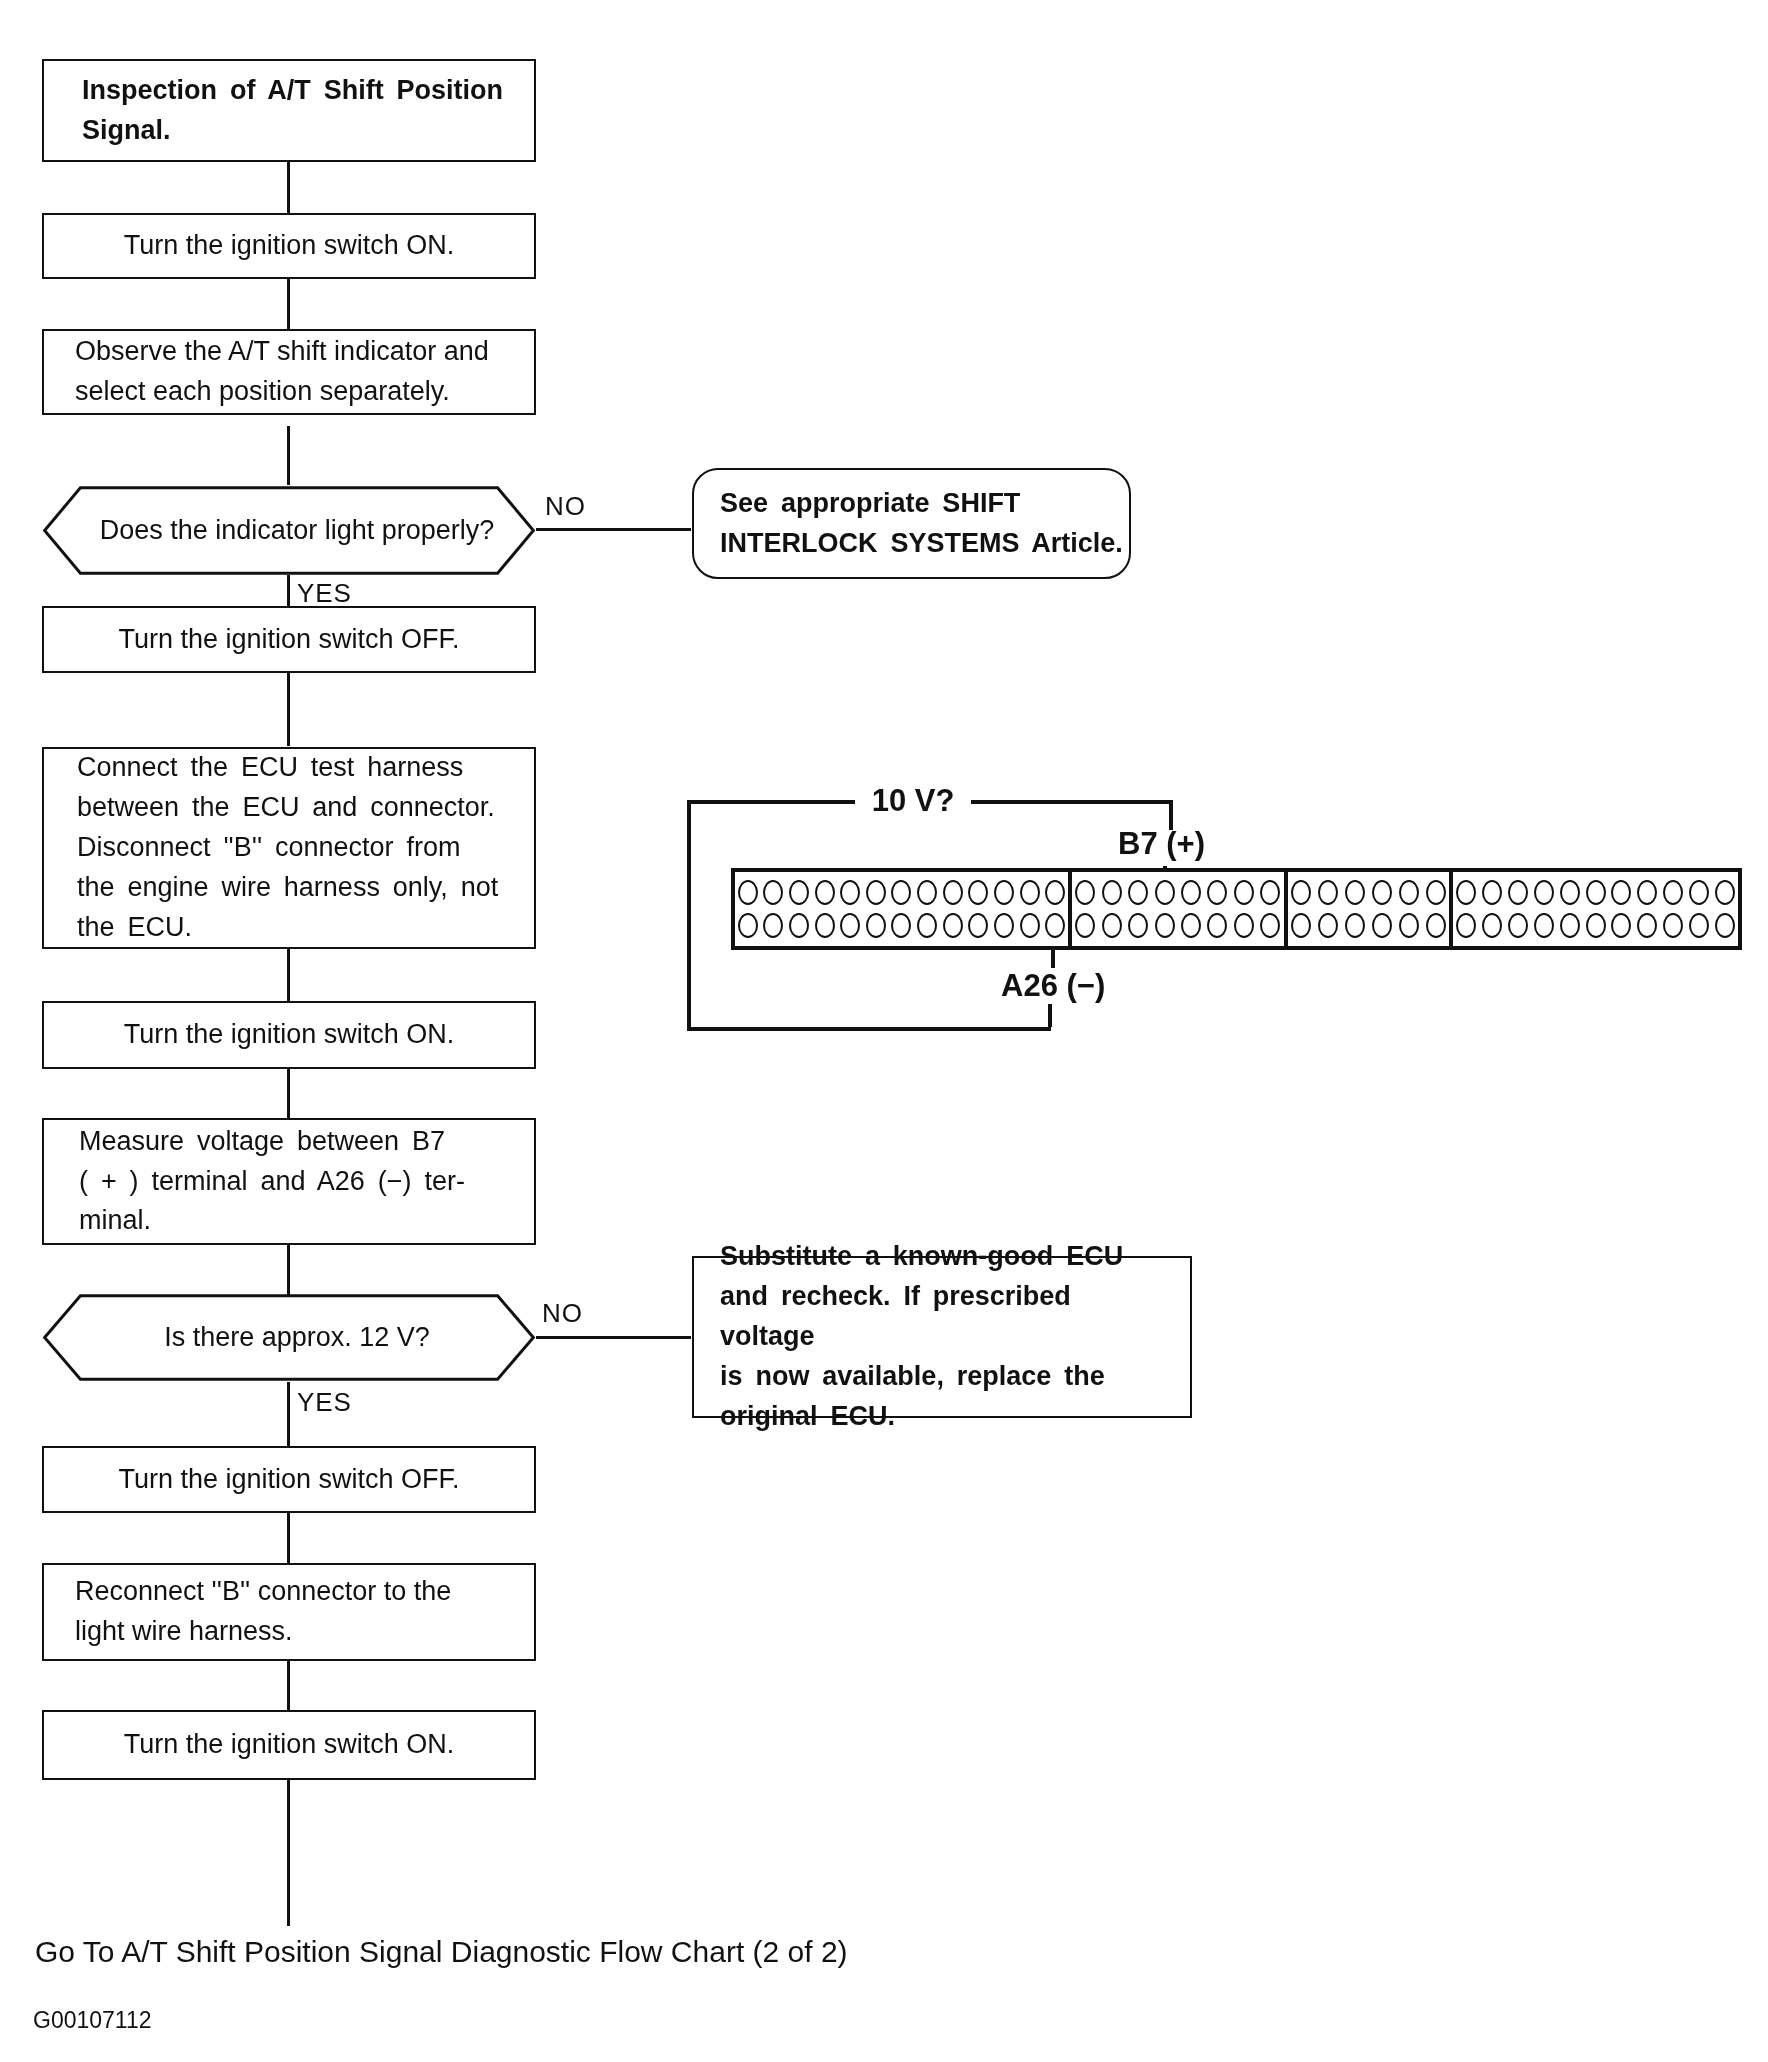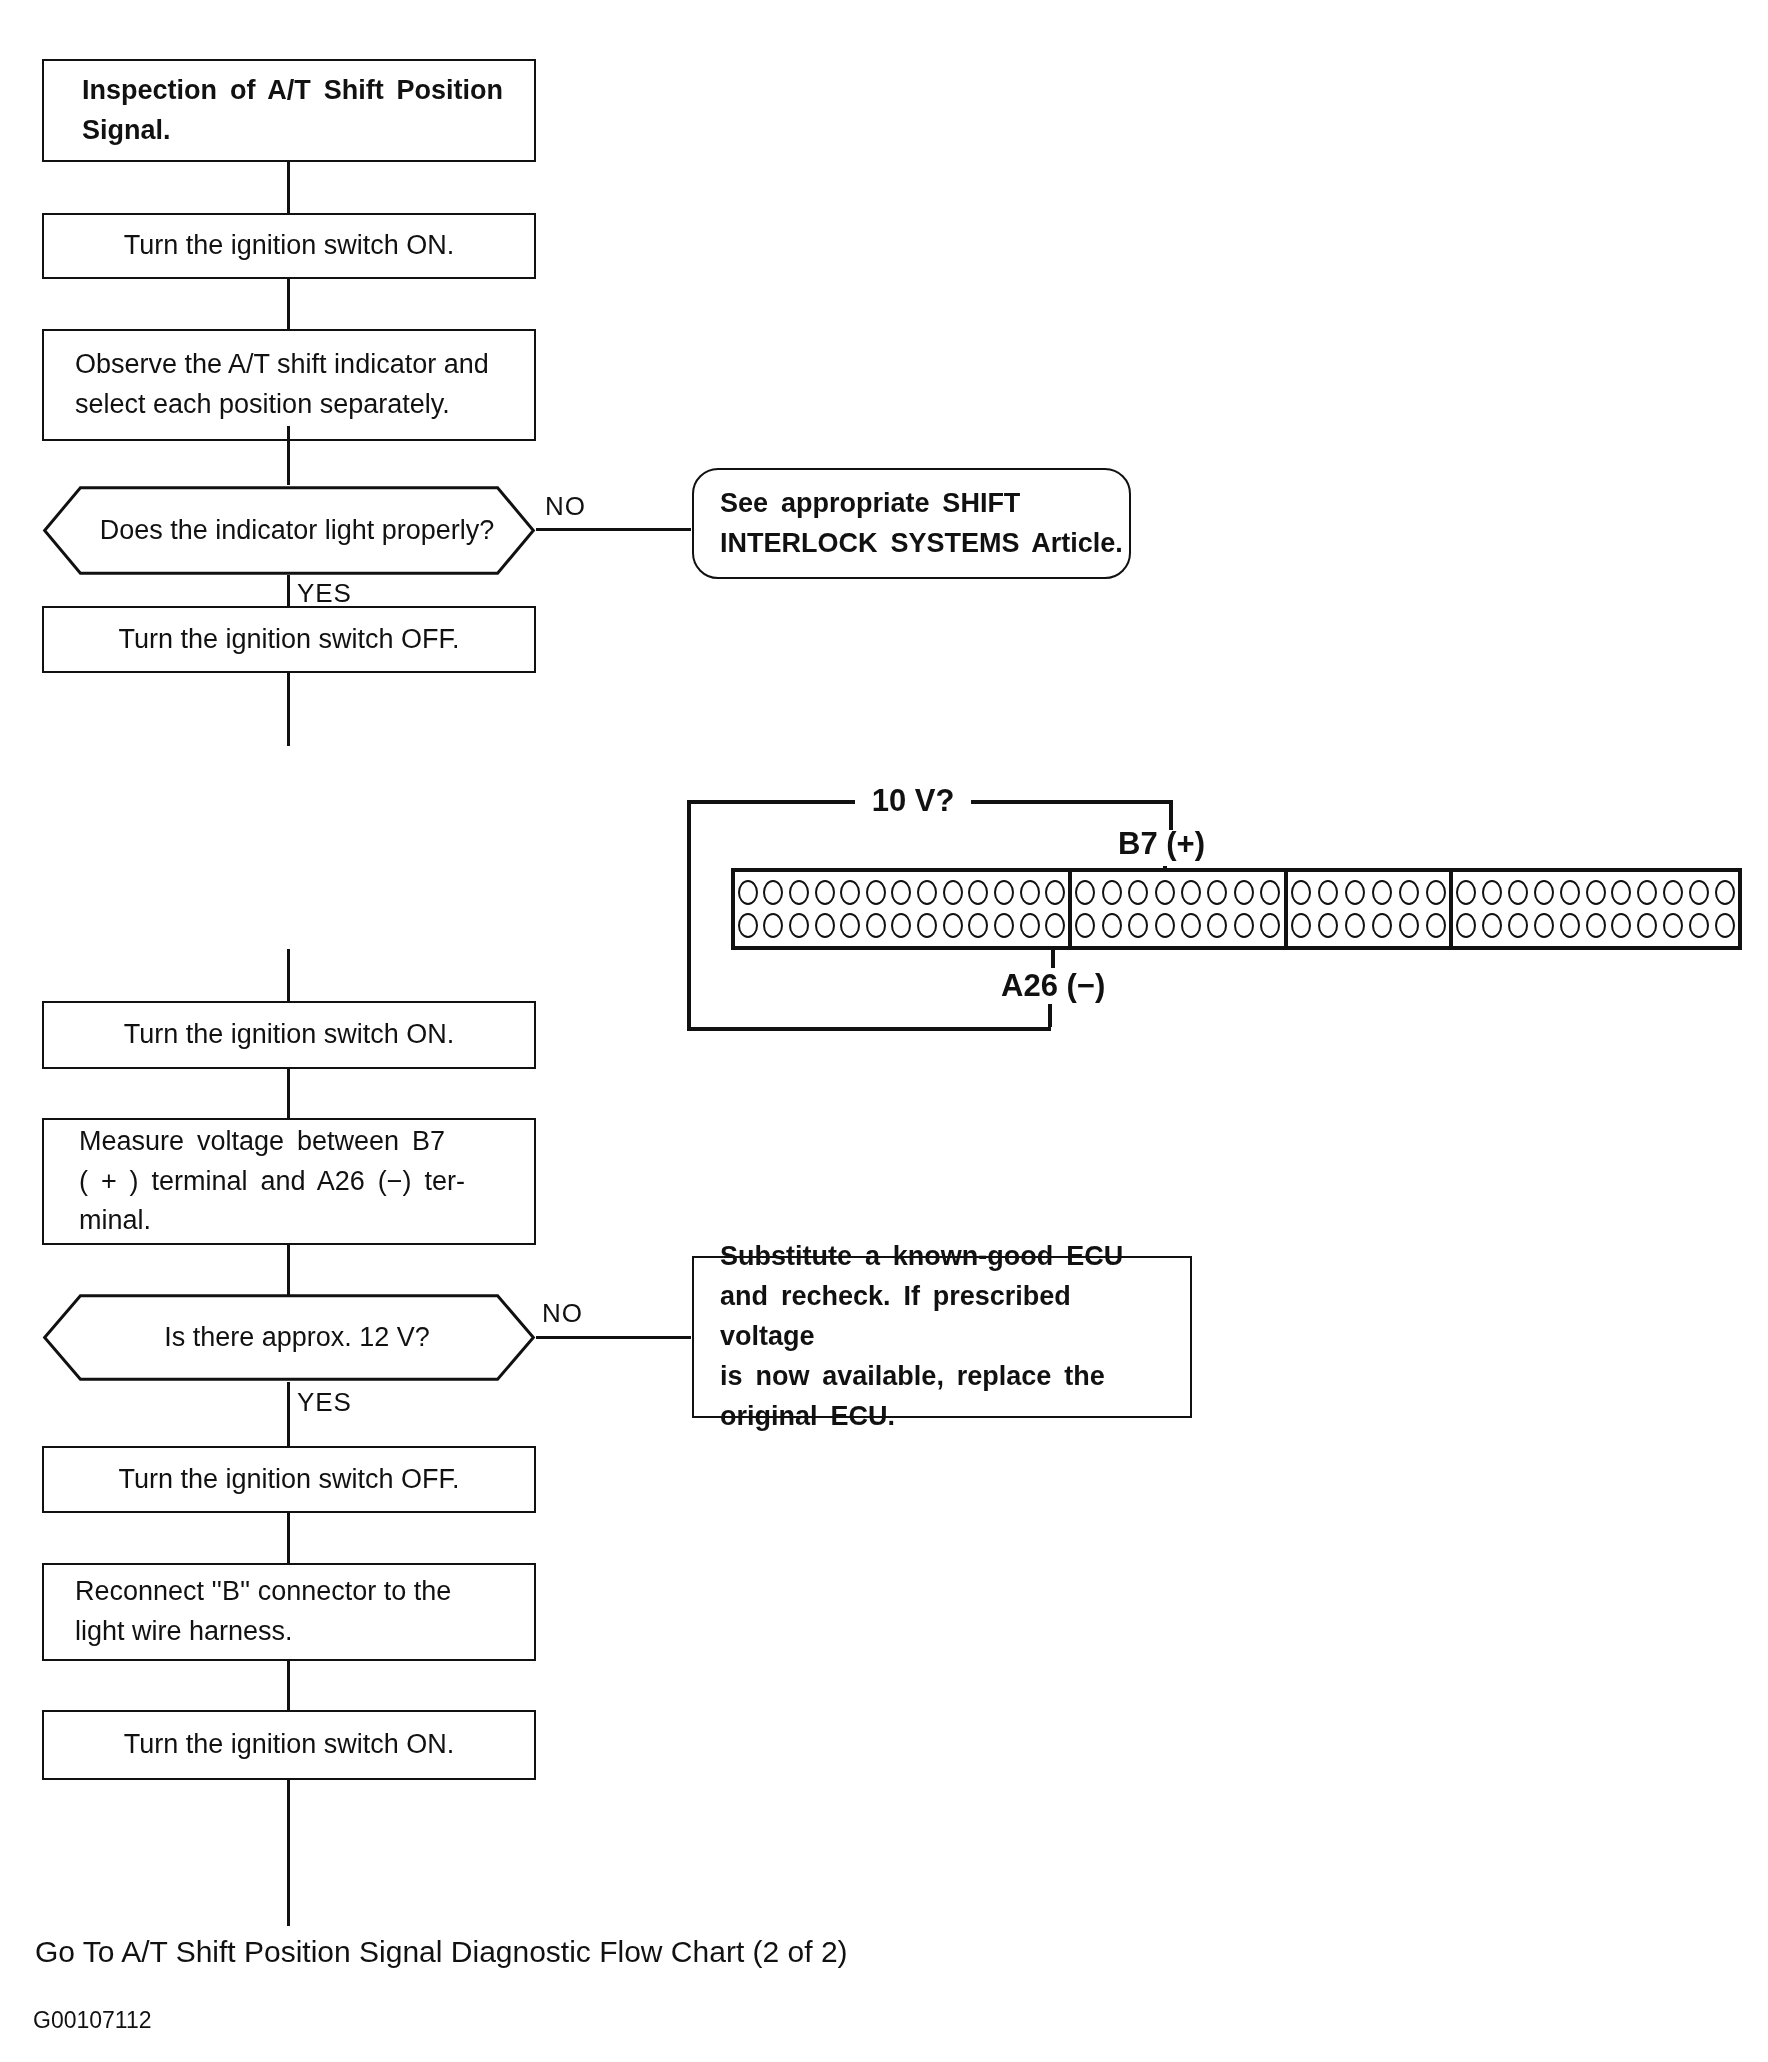--- a/index.html
+++ b/index.html
@@ -79,21 +79,21 @@
   </div>
 
   <div class="vline" style="left:287px; top:162px; width:2.6px; height:51px;"></div>
 
   <div class="pbox" style="left:42px; top:213px; width:494px; height:66px;">
     <span>Turn the ignition switch ON.</span>
   </div>
 
   <div class="vline" style="left:287px; top:279px; width:2.6px; height:51px;"></div>
 
-  <div class="pbox leftalign" style="left:42px; top:329px; width:494px; height:112px; padding-left:31px;">
+  <div class="pbox leftalign" style="left:42px; top:329px; width:494px; height:86px; padding-left:31px;">
     <span>Observe the A/T shift indicator and
 select each position separately.</span>
   </div>
 
   <div class="vline" style="left:287px; top:426px; width:2.6px; height:59px;"></div>
 
   <div class="hex" style="left:42px; top:486px; width:494px; height:89px;">
     <svg viewBox="0 0 566 102" preserveAspectRatio="none">
       <polygon points="3,51 44,2 522,2 563,51 522,100 44,100"></polygon>
     </svg>
@@ -109,20 +109,27 @@
 
   <span class="branch-label" style="left:297px; top:578px;">YES</span>
   <div class="vline" style="left:287px; top:575px; width:2.6px; height:31px;"></div>
 
   <div class="pbox" style="left:42px; top:606px; width:494px; height:67px;">
     <span>Turn the ignition switch OFF.</span>
   </div>
 
   <div class="vline" style="left:287px; top:673px; width:2.6px; height:73px;"></div>
 
+  <div class="pbox wide leftalign" style="left:42px; top:747px; width:494px; height:202px; padding:0 33px;">
+    <span>Connect the ECU test harness
+between the ECU and connector.
+Disconnect ''B'' connector from
+the engine wire harness only, not
+the ECU.</span>
+  </div>
 
   <div class="vline" style="left:287px; top:949px; width:2.6px; height:52px;"></div>
 
   <div class="pbox" style="left:42px; top:1001px; width:494px; height:68px;">
     <span>Turn the ignition switch ON.</span>
   </div>
 
   <div class="vline" style="left:287px; top:1069px; width:2.6px; height:49px;"></div>
 
   <div class="pbox wide leftalign" style="left:42px; top:1118px; width:494px; height:127px; padding:0 35px;">

